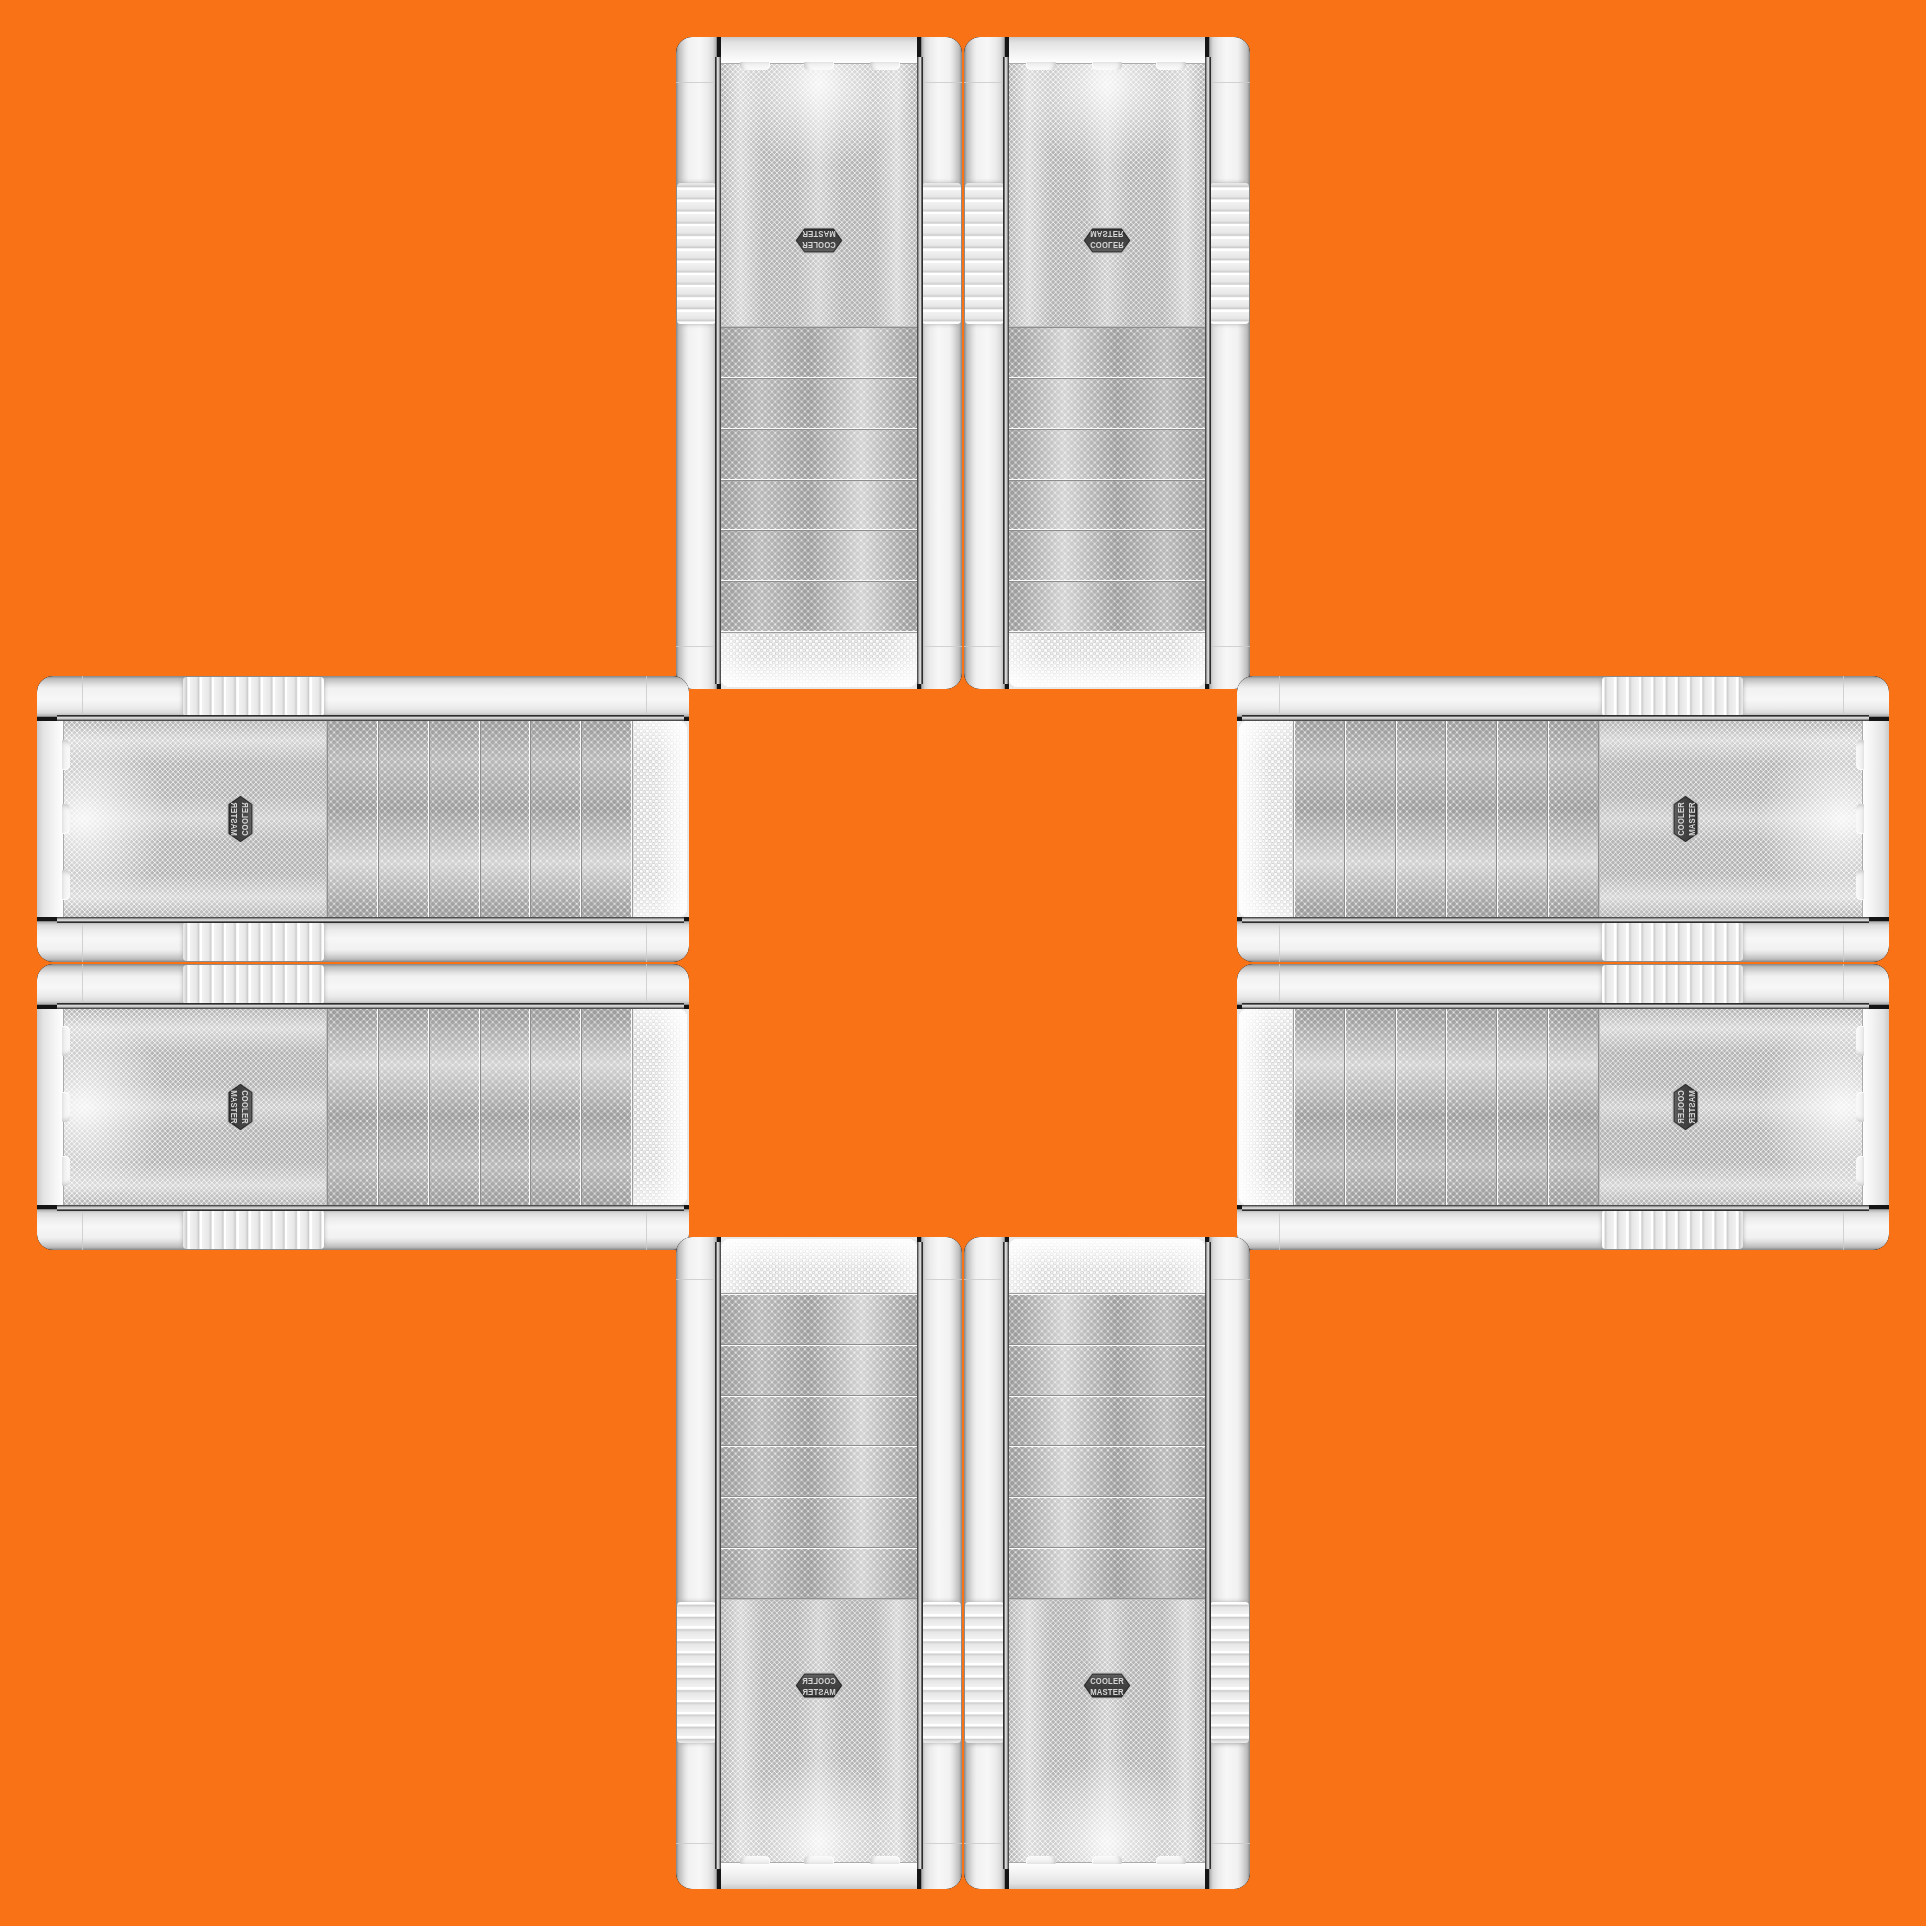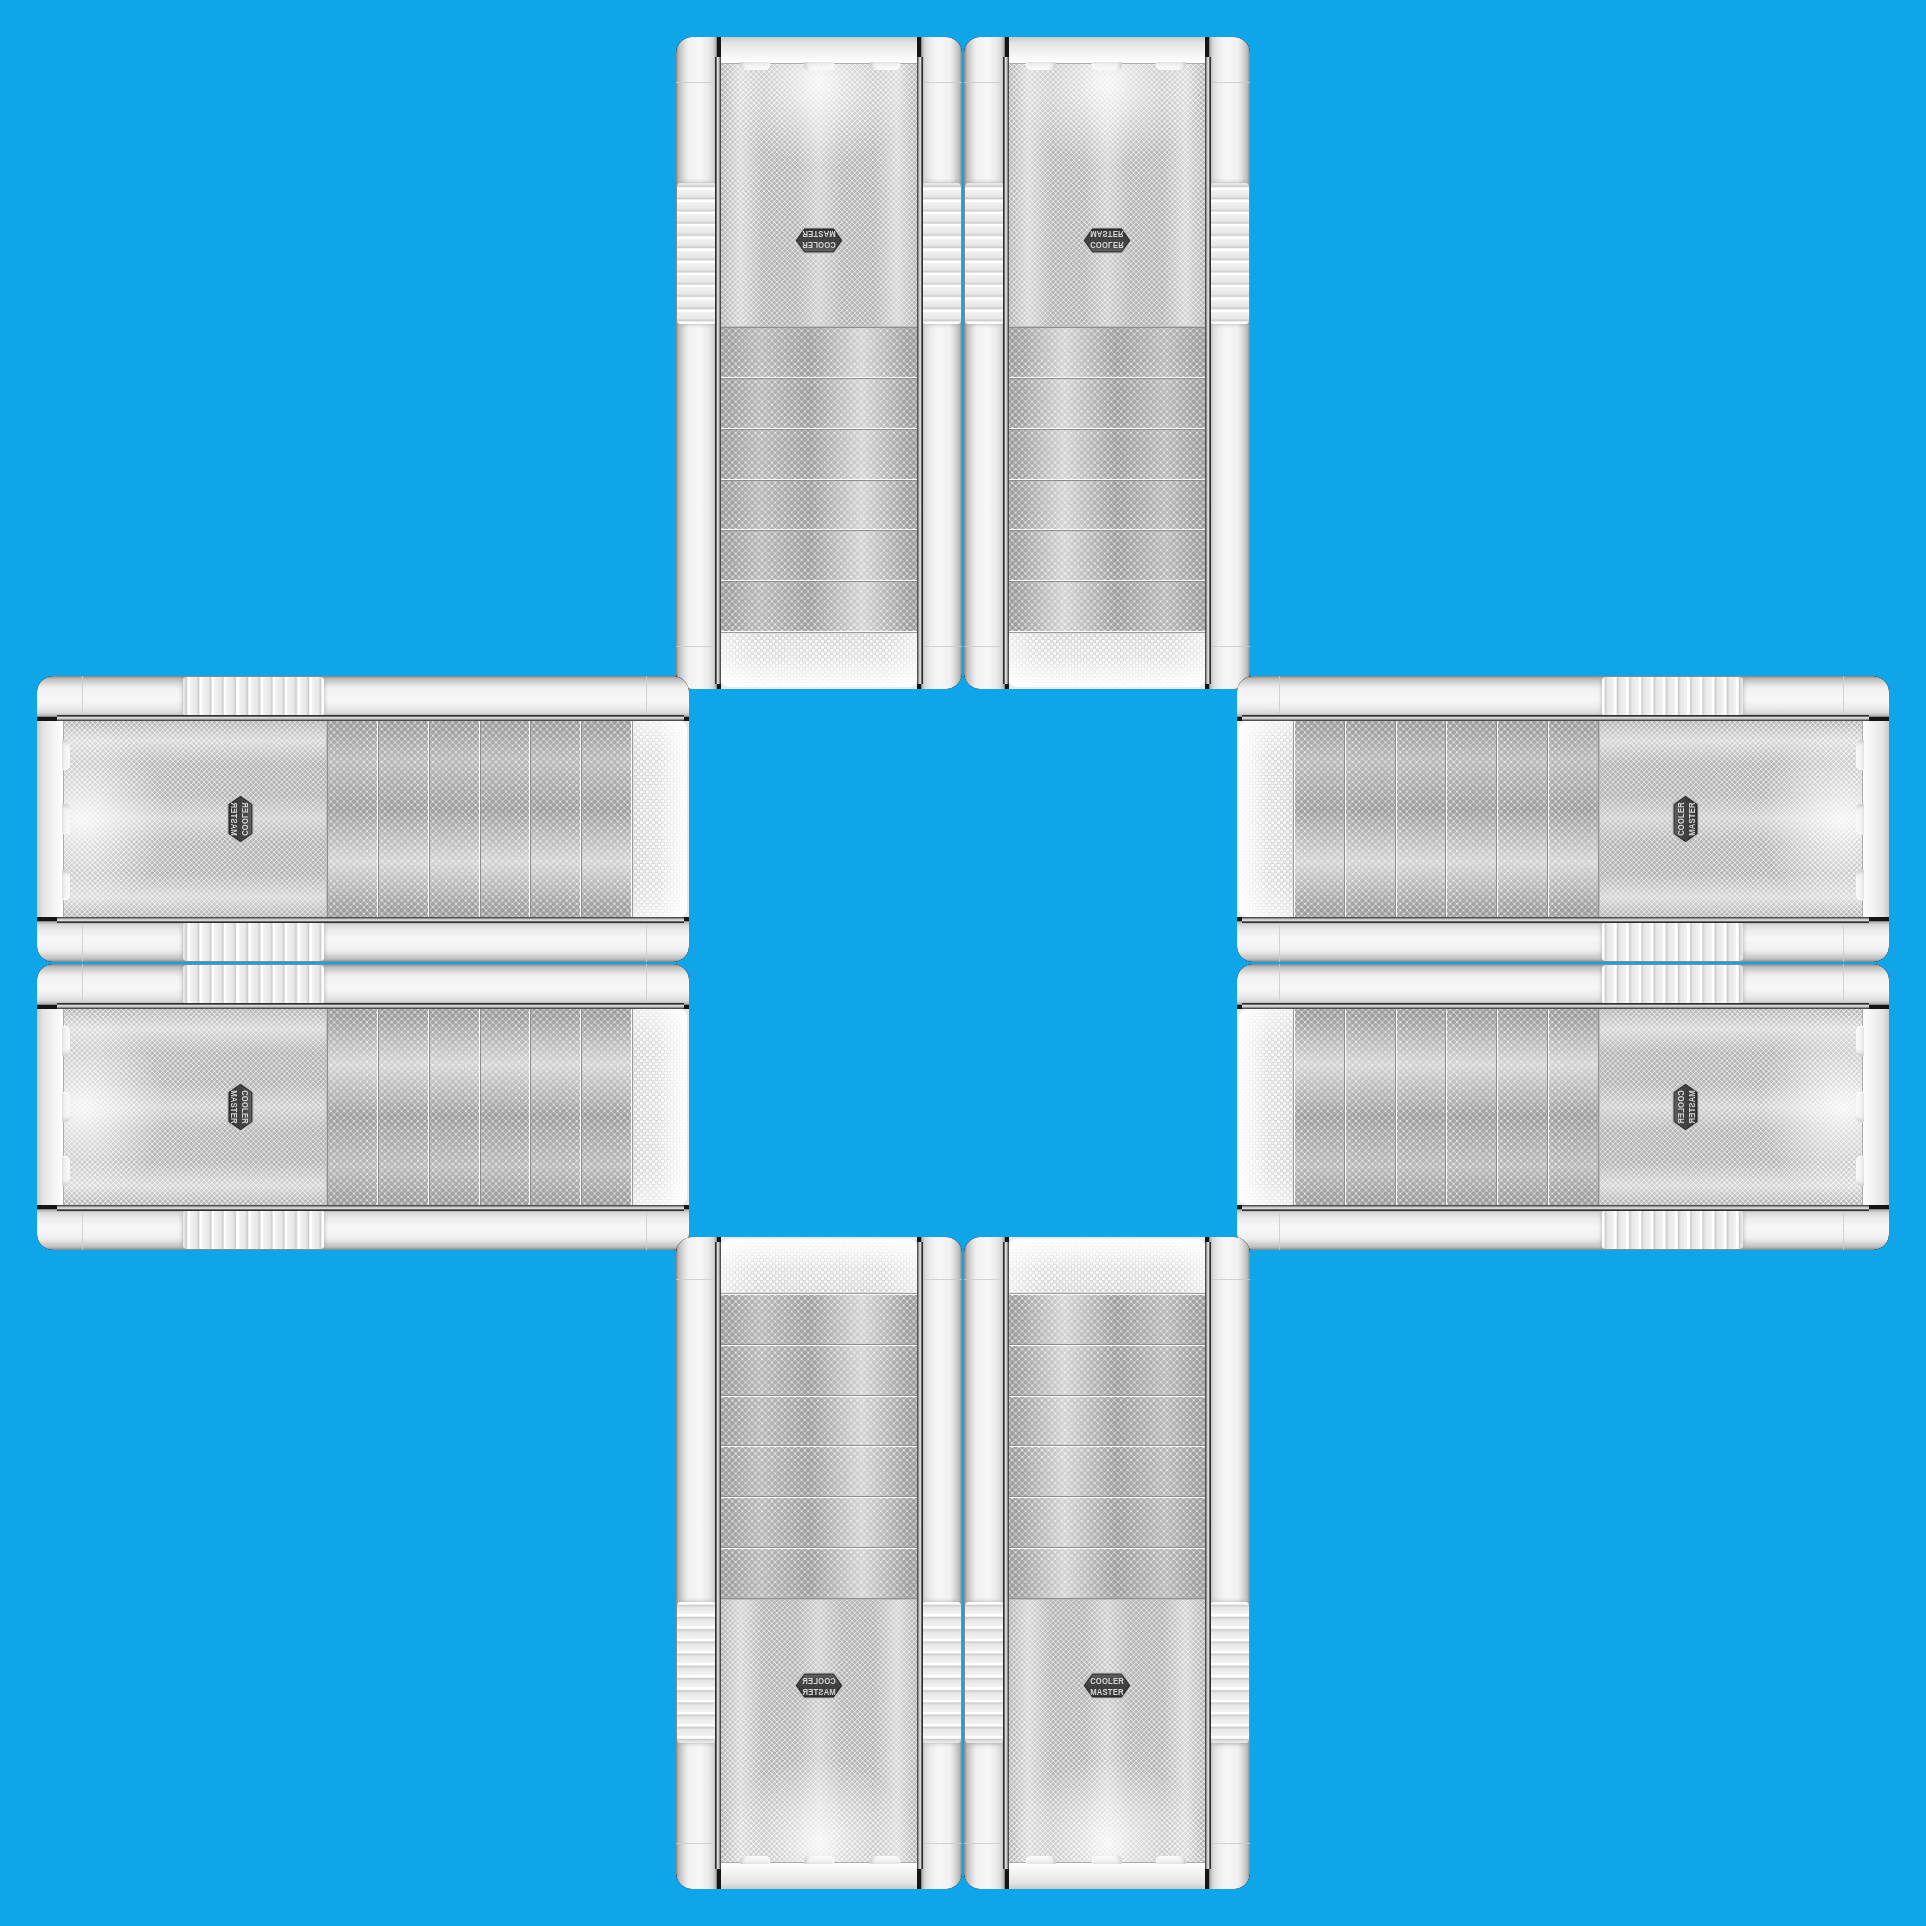--- a/index.html
+++ b/index.html
@@ -84,21 +84,21 @@
     background:linear-gradient(180deg,#fefefe,#f3f3f3 35%,#e3e3e3 75%,#c5c5c5); }
   .scallop { position:absolute; top:-7.5px; width:30px; height:8.5px;
     border-radius:4.7px 4.7px 1.4px 1.4px;
     background:linear-gradient(180deg,#fdfdfd,#efefef 70%,#e6e6e6);
     box-shadow:inset -3.8px 0 4.2px -2.4px #c2c2c2, inset 0.9px 0.9px 0.9px rgba(255,255,255,.9); }
   .scallop-1 { left:17.4px; } .scallop-2 { left:83px; } .scallop-3 { left:147px; }
 </style>
 </head>
 <body>
 
-<div id="scene" style="width: 1926px; height: 1926px; background: #0ea5e9;">
+<div id="scene" style="width: 1926px; height: 1926px; background: #f97316;">
 
 <div class="case" style="left: 676px; top: 37px; transform: rotate(180deg);">
       <div class="rail rail-left">
         <div class="rail-seam seam-top"></div>
         <div class="rail-seam seam-bottom"></div>
         <div class="ribs"></div>
       </div>
       <div class="rail rail-right">
         <div class="rail-seam seam-top"></div>
         <div class="rail-seam seam-bottom"></div>

